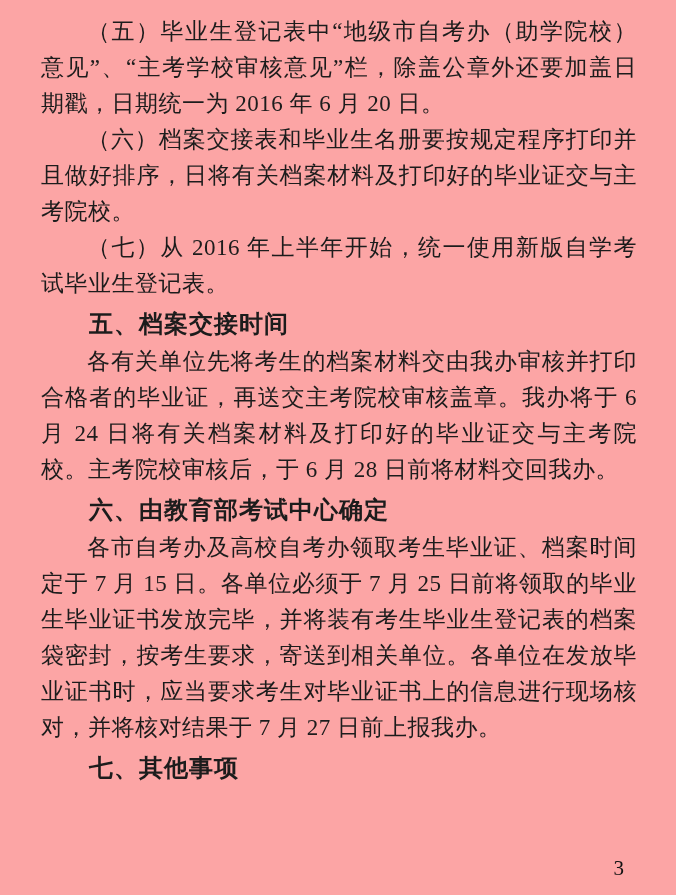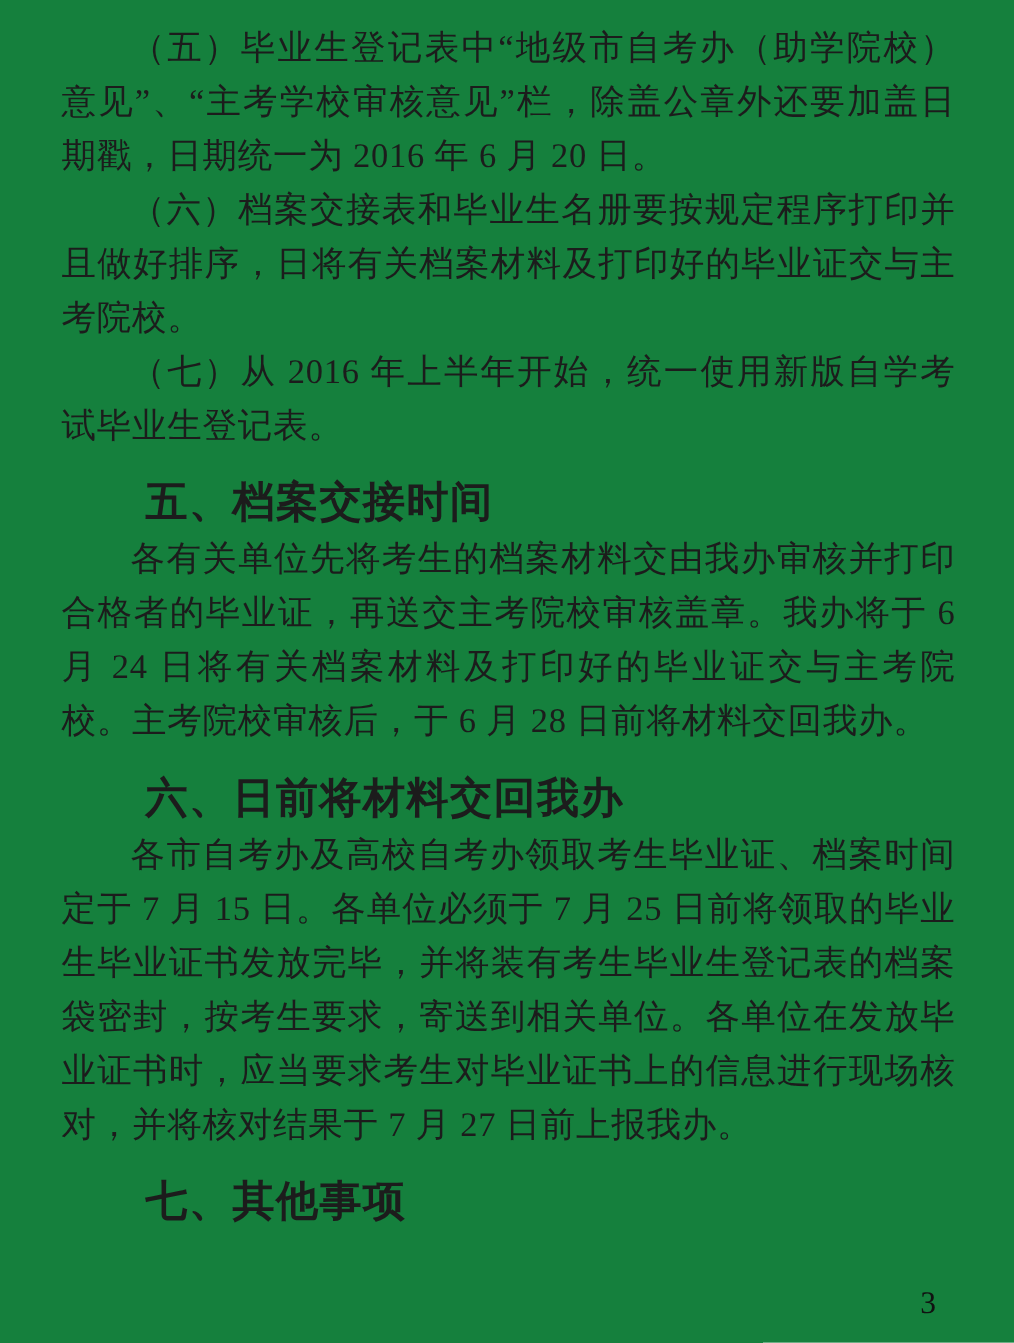--- a/index.html
+++ b/index.html
@@ -11,40 +11,40 @@
     width: 676px;
     height: 895px;
     position: relative;
     overflow: hidden;
     font-family: "Liberation Serif", "DejaVu Serif", serif;
     color: #1c1c1c;
   }
   .page {
     position: absolute;
     inset: 0;
-    background: #15803d;
+    background: #fca5a5;
   }
   .content {
     position: absolute;
     left: 41px;
     top: 14px;
     width: 596px;
   }
   .para {
     margin: 0;
     font-size: 23px;
     line-height: 36px;
     text-align: justify;
     text-justify: inter-ideograph;
     text-indent: 2em;
     letter-spacing: 0.5px;
   }
   .heading {
-    margin: 15px 0 2px 0;
-    font-size: 28px;
+    margin: 4px 0 2px 0;
+    font-size: 24px;
     line-height: 36px;
     font-weight: bold;
     text-indent: 2em;
     font-family: Liberation Sans, sans-serif;
     letter-spacing: 1px;
   }
   .page-number {
     position: absolute;
     right: 52px;
     bottom: 14px;
@@ -56,18 +56,18 @@
 </head>
 <body>
 
 <div class="page">
   <div class="content">
     <p class="para">（五）毕业生登记表中“地级市自考办（助学院校）意见”、“主考学校审核意见”栏，除盖公章外还要加盖日期戳，日期统一为 2016 年 6 月 20 日。</p>
     <p class="para">（六）档案交接表和毕业生名册要按规定程序打印并且做好排序，日将有关档案材料及打印好的毕业证交与主考院校。</p>
     <p class="para">（七）从 2016 年上半年开始，统一使用新版自学考试毕业生登记表。</p>
     <h2 class="heading">五、档案交接时间</h2>
     <p class="para">各有关单位先将考生的档案材料交由我办审核并打印合格者的毕业证，再送交主考院校审核盖章。我办将于 6 月 24 日将有关档案材料及打印好的毕业证交与主考院校。主考院校审核后，于 6 月 28 日前将材料交回我办。</p>
-    <h2 class="heading">六、日前将材料交回我办</h2>
+    <h2 class="heading">六、由教育部考试中心确定</h2>
     <p class="para">各市自考办及高校自考办领取考生毕业证、档案时间定于 7 月 15 日。各单位必须于 7 月 25 日前将领取的毕业生毕业证书发放完毕，并将装有考生毕业生登记表的档案袋密封，按考生要求，寄送到相关单位。各单位在发放毕业证书时，应当要求考生对毕业证书上的信息进行现场核对，并将核对结果于 7 月 27 日前上报我办。</p>
     <h2 class="heading">七、其他事项</h2>
   </div>
   <div class="page-number">3</div>
 </div>
 
 </body></html>

